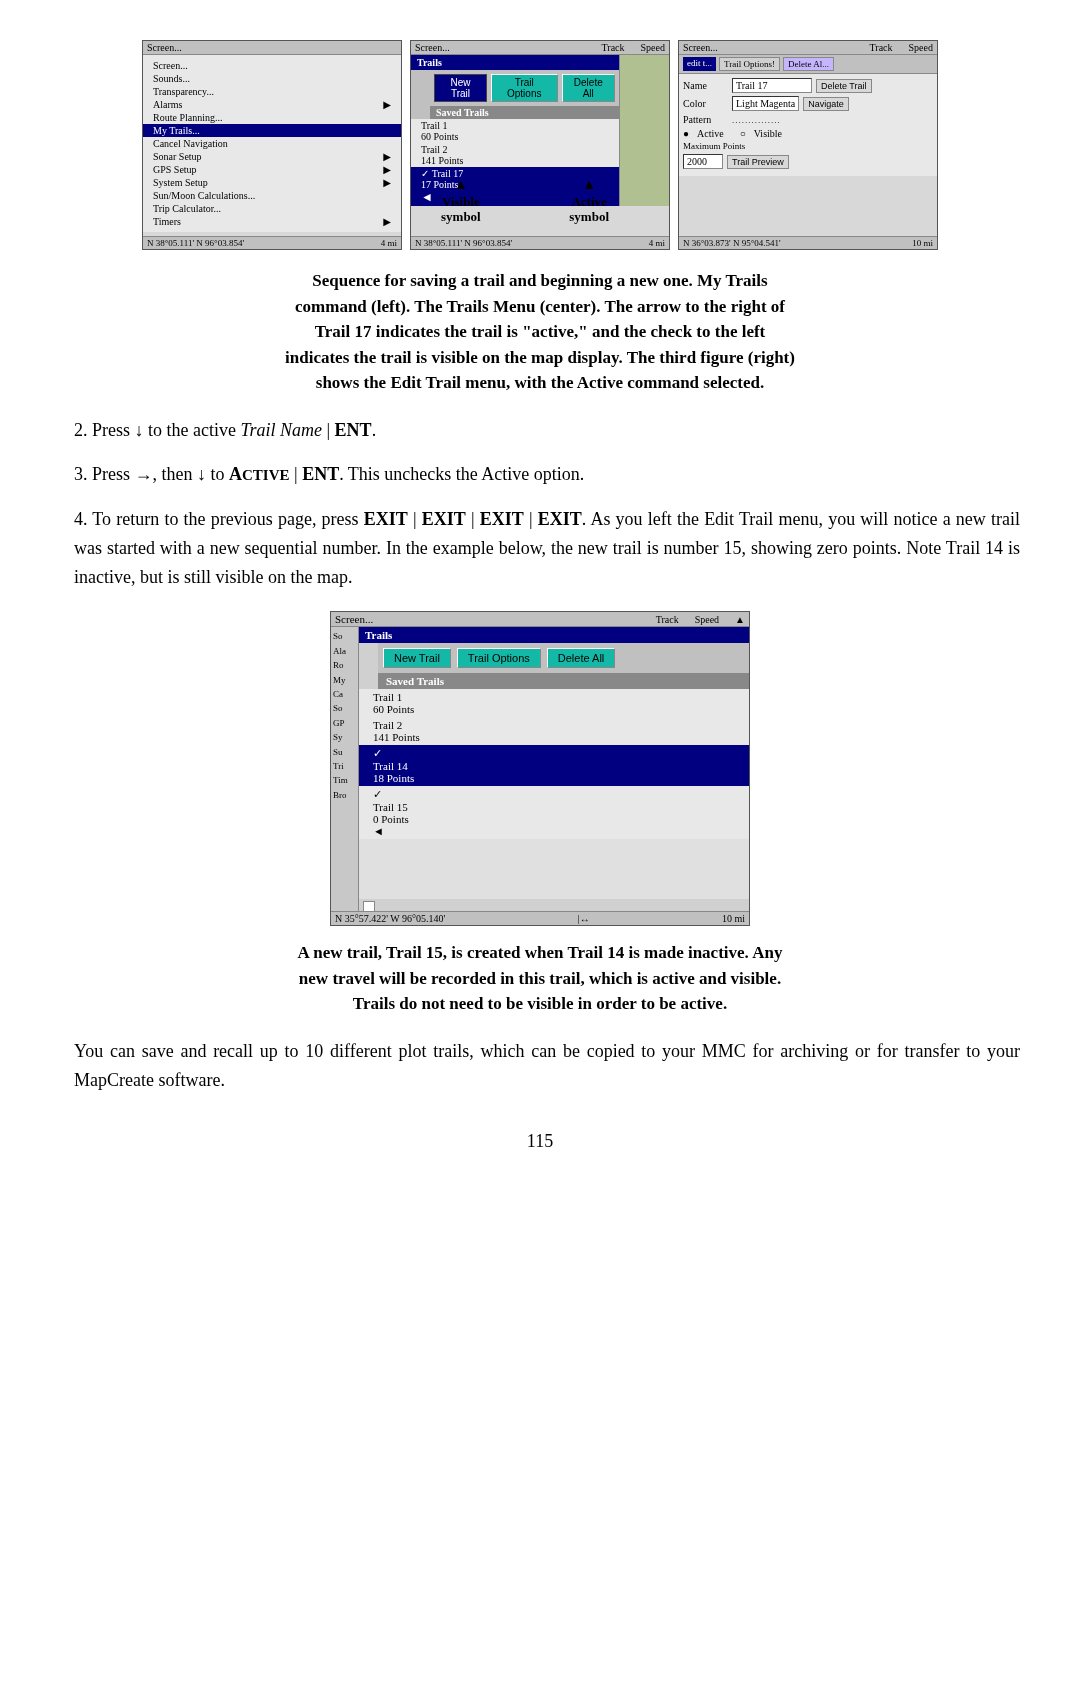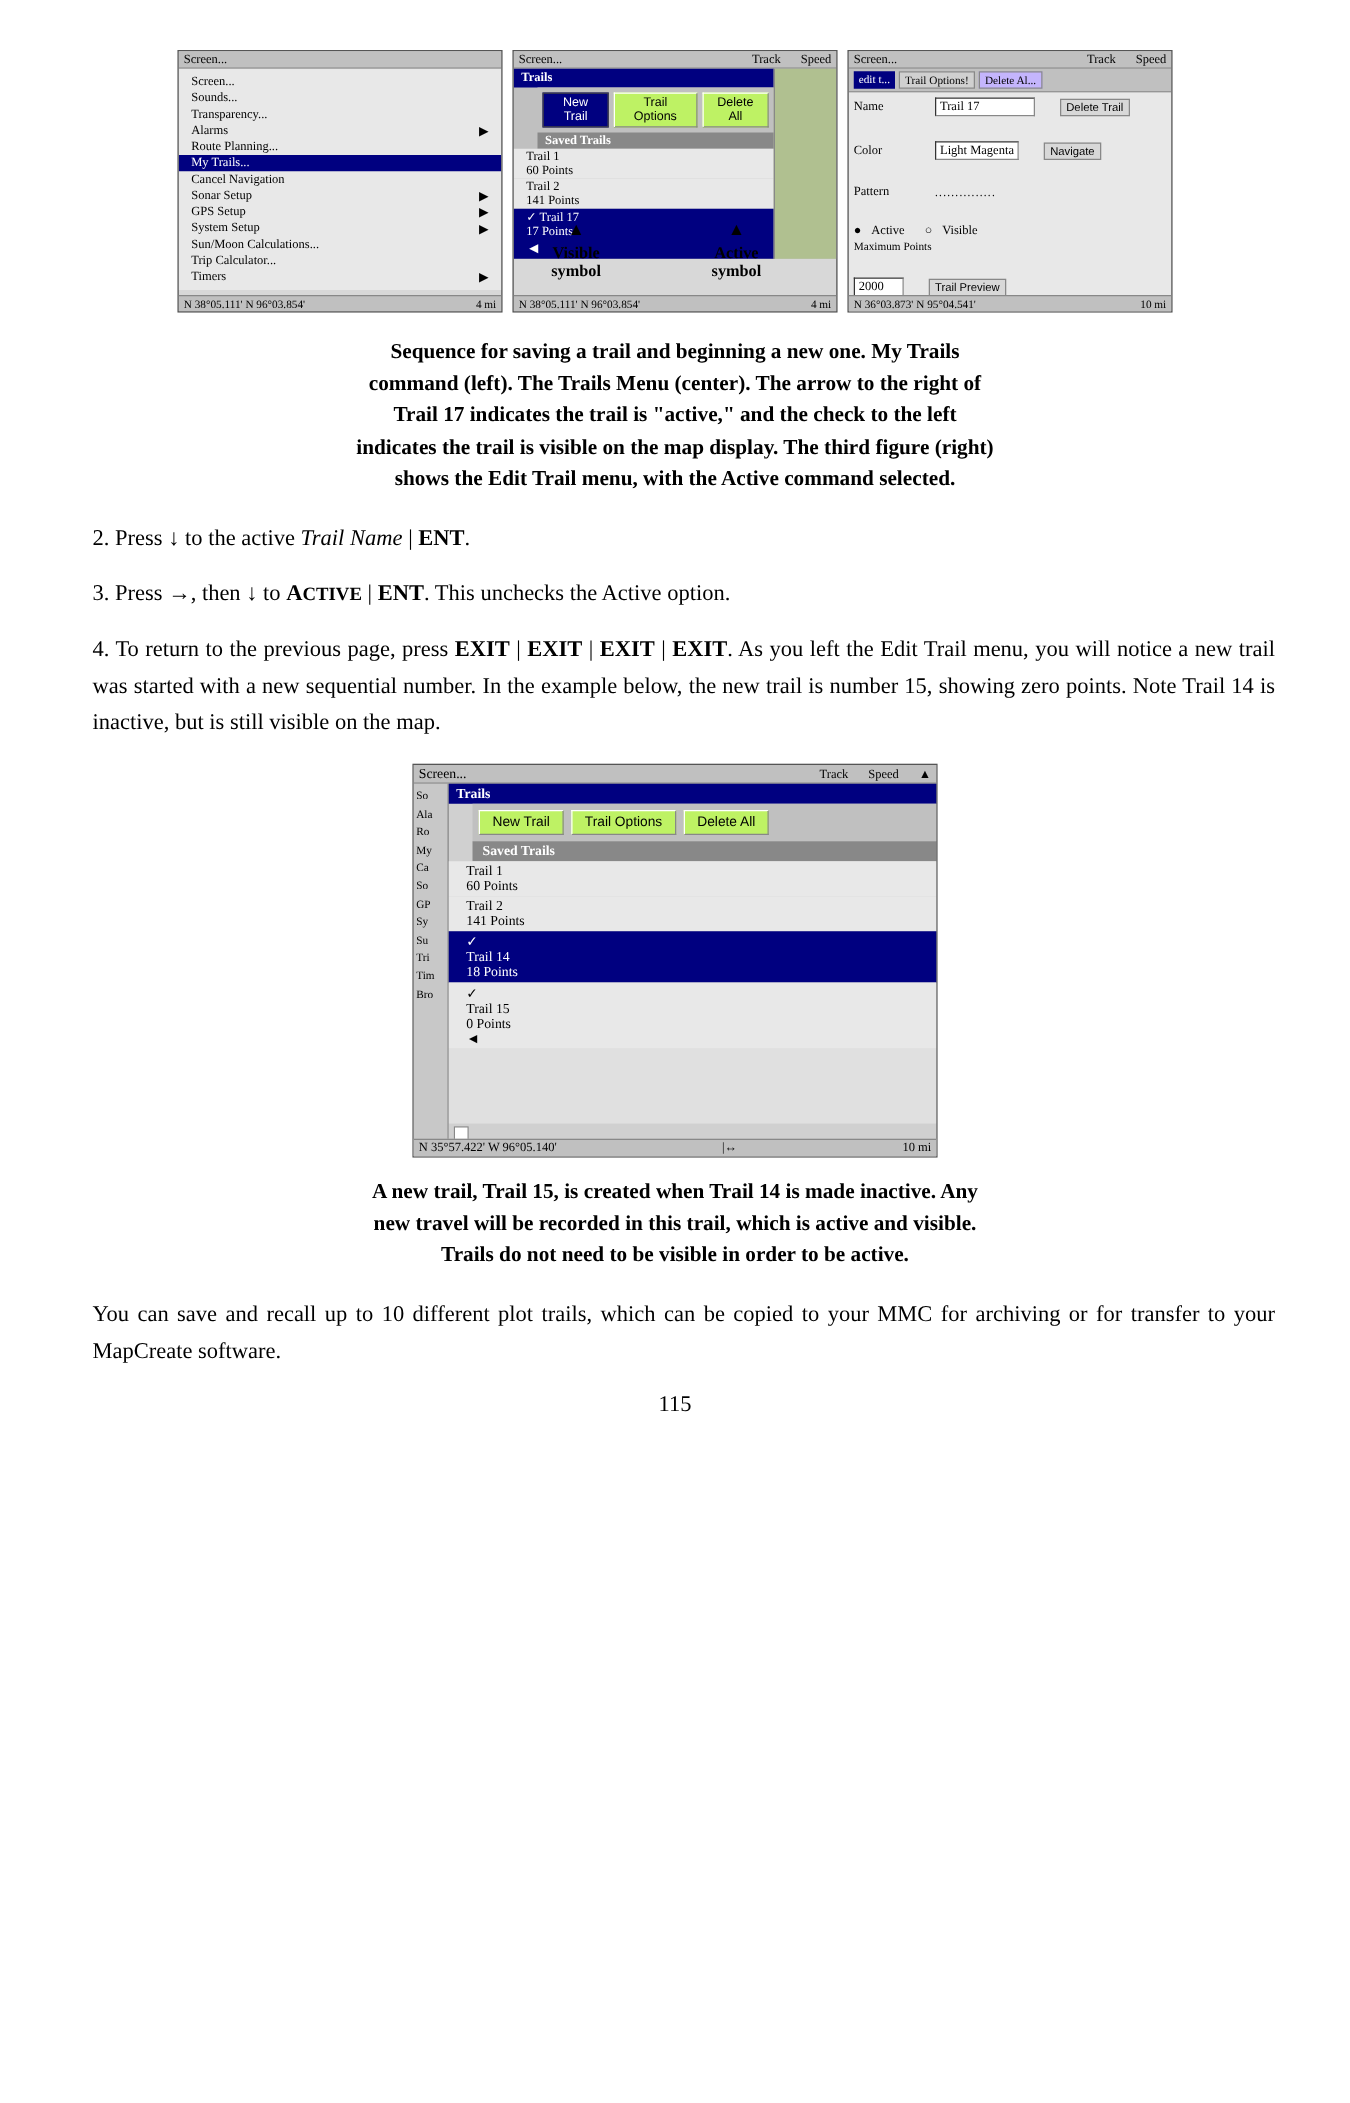--- a/index.html
+++ b/index.html
@@ -96,21 +96,21 @@
       padding: 2px 6px;
     }
     .trails-buttons {
       display: flex;
       gap: 4px;
       padding: 4px 4px;
       background: #c0c0c0;
       margin-left: 19px;
     }
     .trail-btn {
-      background: #bef264;
+      background: #14b8a6;
       border: 1px solid #888;
       border-top-color: #fff;
       border-left-color: #fff;
       font-size: 10px;
       padding: 2px 6px;
       cursor: pointer;
     }
     .trail-btn.active-btn {
       background: #000080;
       color: white;
@@ -142,22 +142,22 @@
 
     
     .edit-trail-content {
       padding: 4px;
       background: #e8e8e8;
       font-size: 10px;
     }
     .edit-field-row {
       display: flex;
       align-items: center;
-      margin-bottom: 20px;
-      gap: 20px;
+      margin-bottom: 3px;
+      gap: 4px;
     }
     .edit-label {
       font-size: 10px;
       min-width: 45px;
     }
     .edit-value-box {
       border: 1px inset #888;
       background: #fff;
       font-size: 10px;
       padding: 1px 3px;
@@ -241,21 +241,21 @@
       font-weight: bold;
       line-height: 1.5;
       margin-bottom: 20px;
       padding: 0 20px;
     }
 
     
     .page-number {
       text-align: center;
       font-size: 18px;
-      margin-top: 18px;
+      margin-top: 36px;
     }
   </style>
 </head>
 <body>
 
 <div class="screenshots-row">
 
   <div class="screenshot-box screen-left">
     <div class="screen-topbar">
       <span>Screen...</span>

